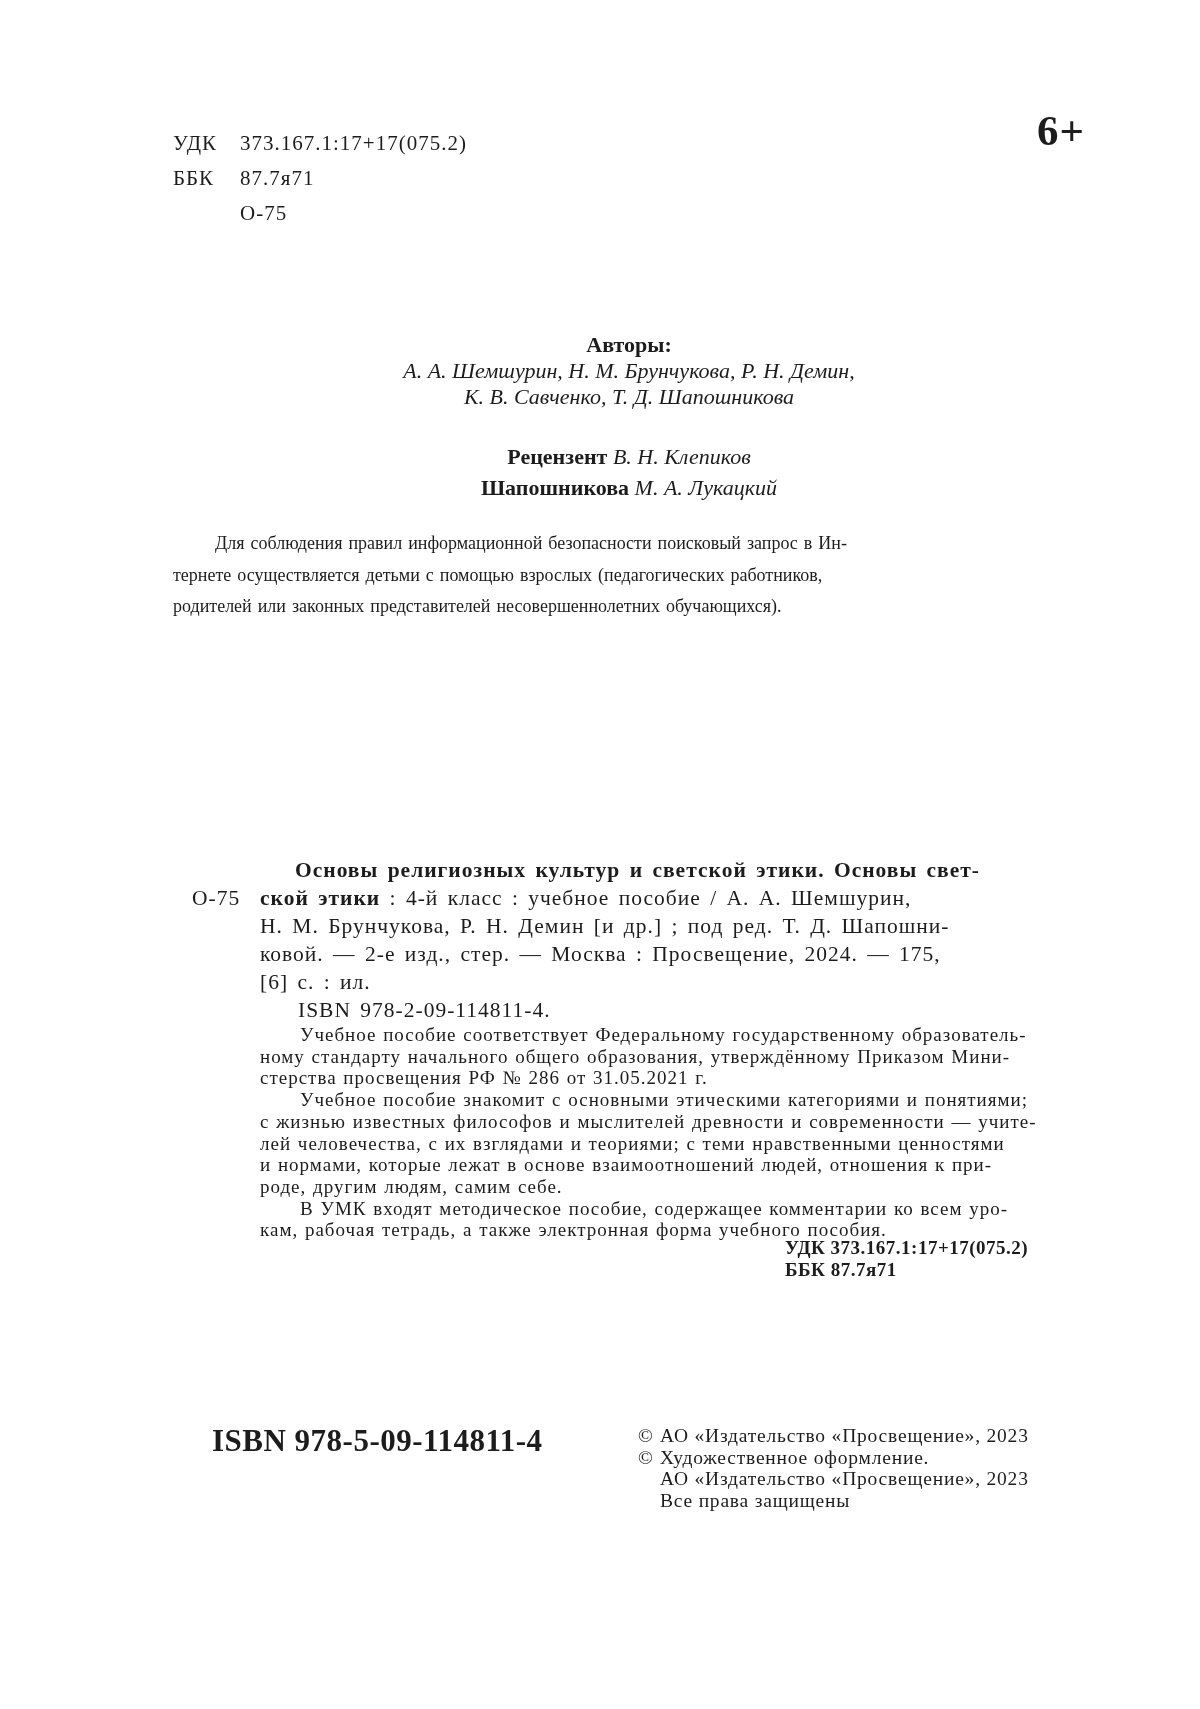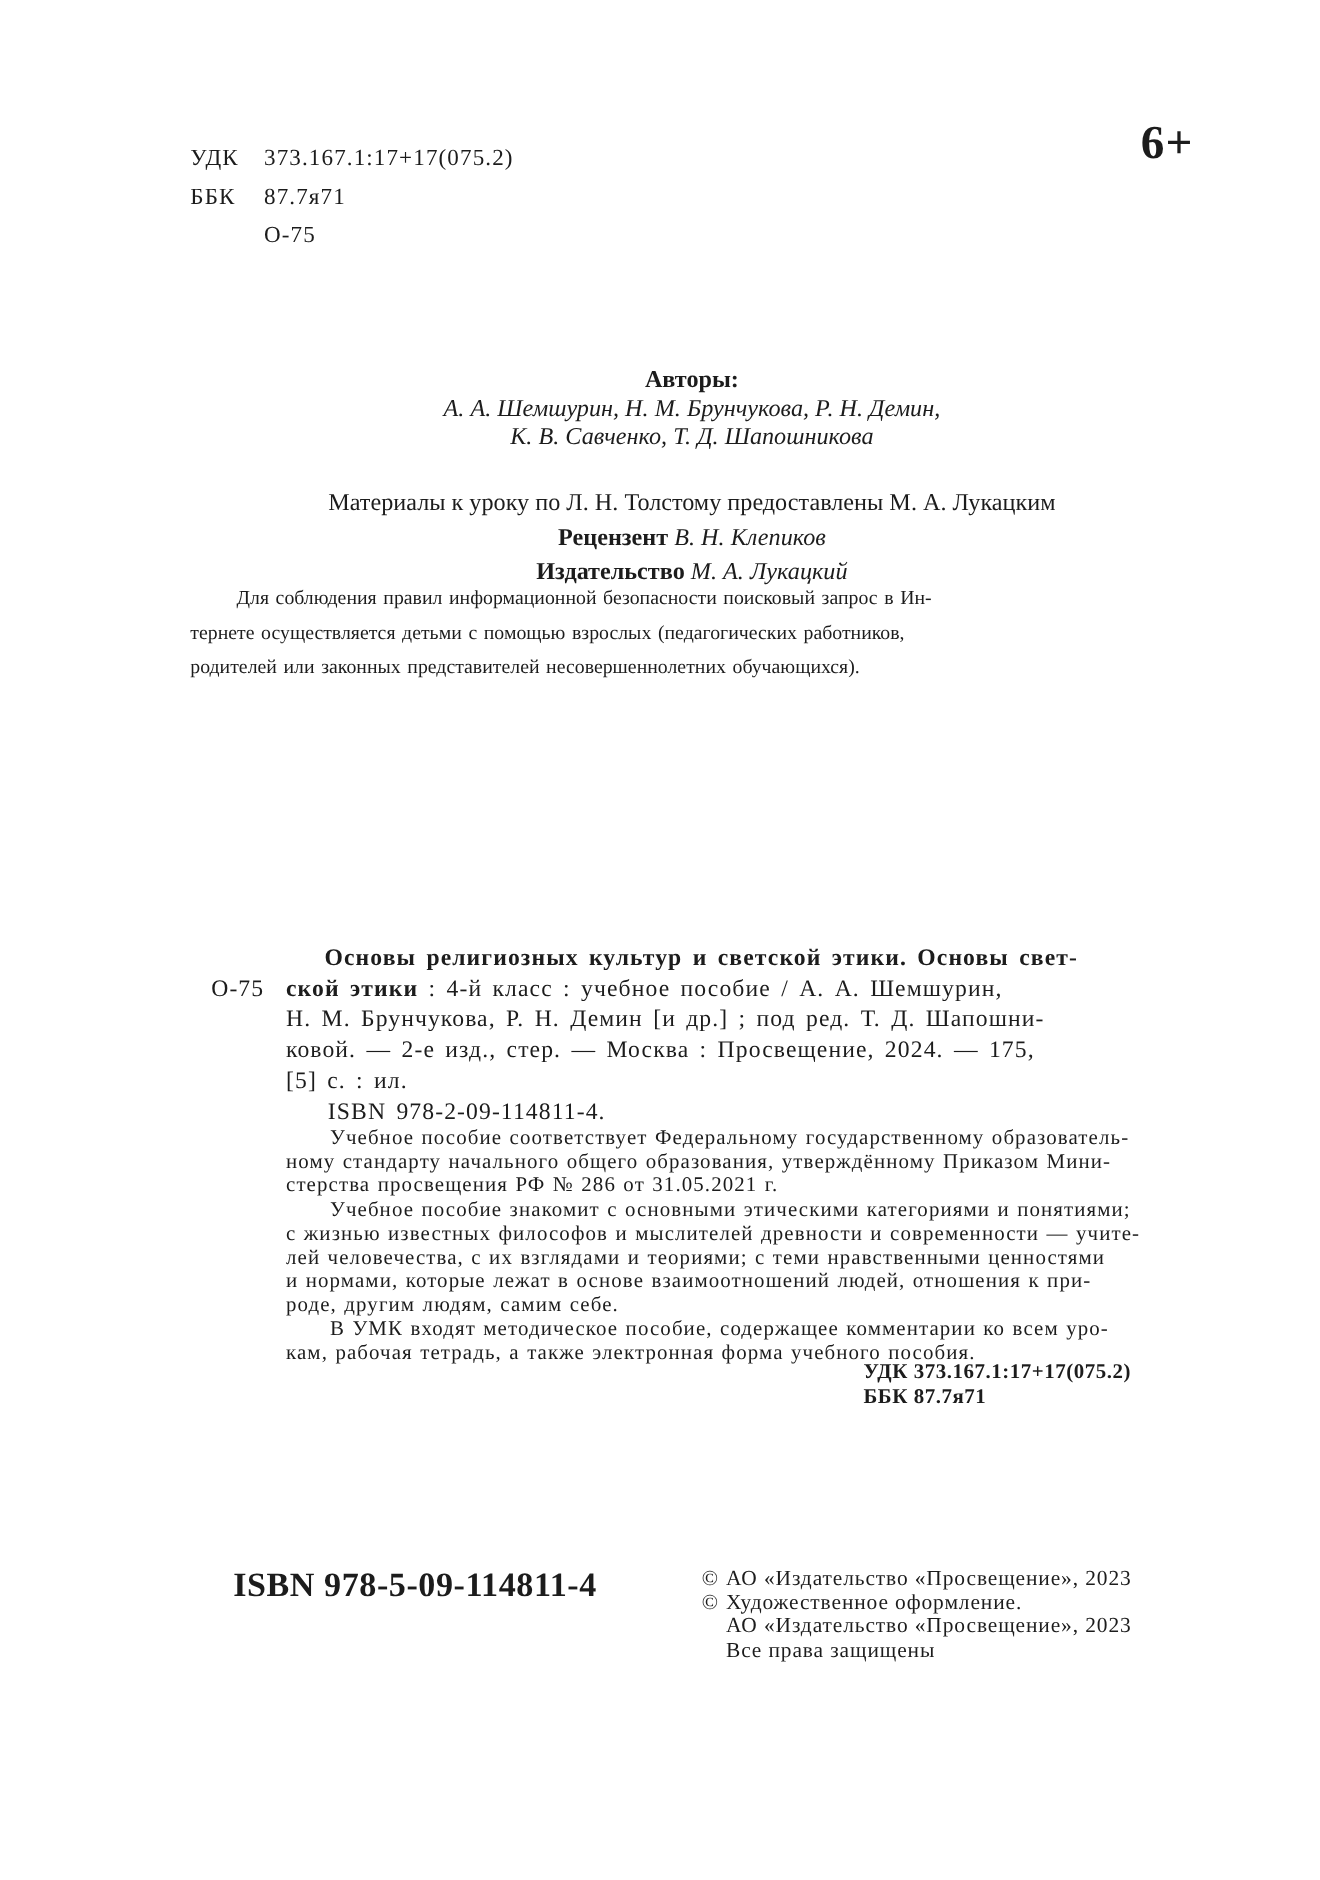--- a/index.html
+++ b/index.html
@@ -72,42 +72,41 @@
 
   <div class="abs age">6+</div>
 
   <div class="abs center-col authors">
     <div class="hd">Авторы:</div>
     <div class="it">А. А. Шемшурин, Н. М. Брунчукова, Р. Н. Демин,</div>
     <div class="it">К. В. Савченко, Т. Д. Шапошникова</div>
   </div>
 
   <div class="abs center-col credits">
-    <div>Материалы к уроку по Л. Н. Толстому предоставлены М. А. Лукацким</div>
     <div>
       <span class="b sp">Рецензент</span><span class="it">В. Н. Клепиков</span>
     </div>
     <div>
-      <span class="b sp">Издательство</span><span class="it">М. А. Лукацкий</span>
+      <span class="b sp">Шапошникова</span><span class="it">М. А. Лукацкий</span>
     </div>
   </div>
 
   <div class="abs safety pre">Для соблюдения правил информационной безопасности поисковый запрос в Ин-
 тернете осуществляется детьми с помощью взрослых (педагогических работников,
 родителей или законных представителей несовершеннолетних обучающихся).</div>
 
   <div class="abs bib">
     <span class="margin-code">О-75</span>
     <div class="l1 b">Основы религиозных культур и светской этики. Основы свет-</div>
     <div>
       <span class="b">ской этики</span><span> : 4-й класс : учебное пособие / А. А. Шемшурин,</span>
     </div>
     <div>Н. М. Брунчукова, Р. Н. Демин [и др.] ; под ред. Т. Д. Шапошни-</div>
     <div>ковой. — 2-е изд., стер. — Москва : Просвещение, 2024. — 175,</div>
-    <div>[5] с. : ил.</div>
+    <div>[6] с. : ил.</div>
     <div class="isbn-l">ISBN 978-2-09-114811-4.</div>
   </div>
 
   <div class="abs annot">
     <p class="pre">Учебное пособие соответствует Федеральному государственному образователь-
 ному стандарту начального общего образования, утверждённому Приказом Мини-
 стерства просвещения РФ № 286 от 31.05.2021 г.</p>
     <p class="pre">Учебное пособие знакомит с основными этическими категориями и понятиями;
 с жизнью известных философов и мыслителей древности и современности — учите-
 лей человечества, с их взглядами и теориями; с теми нравственными ценностями

